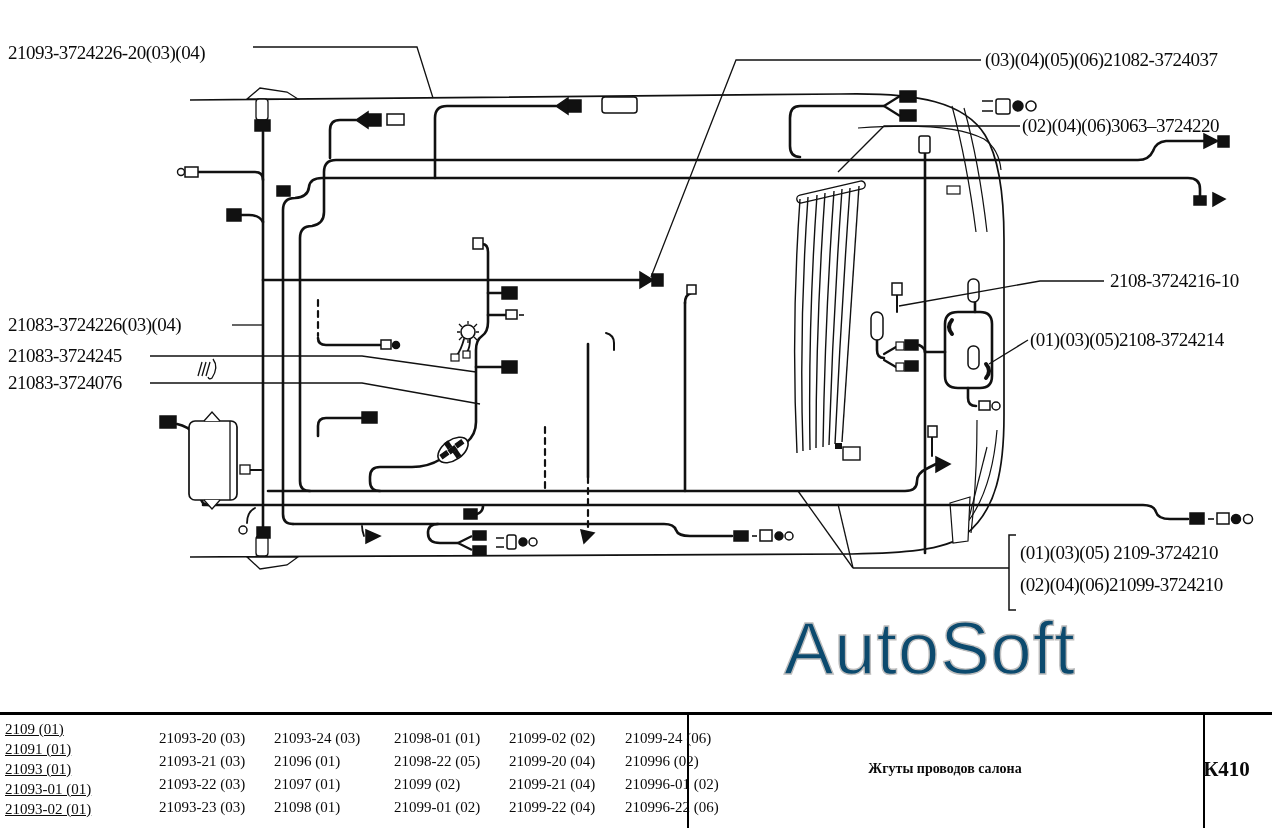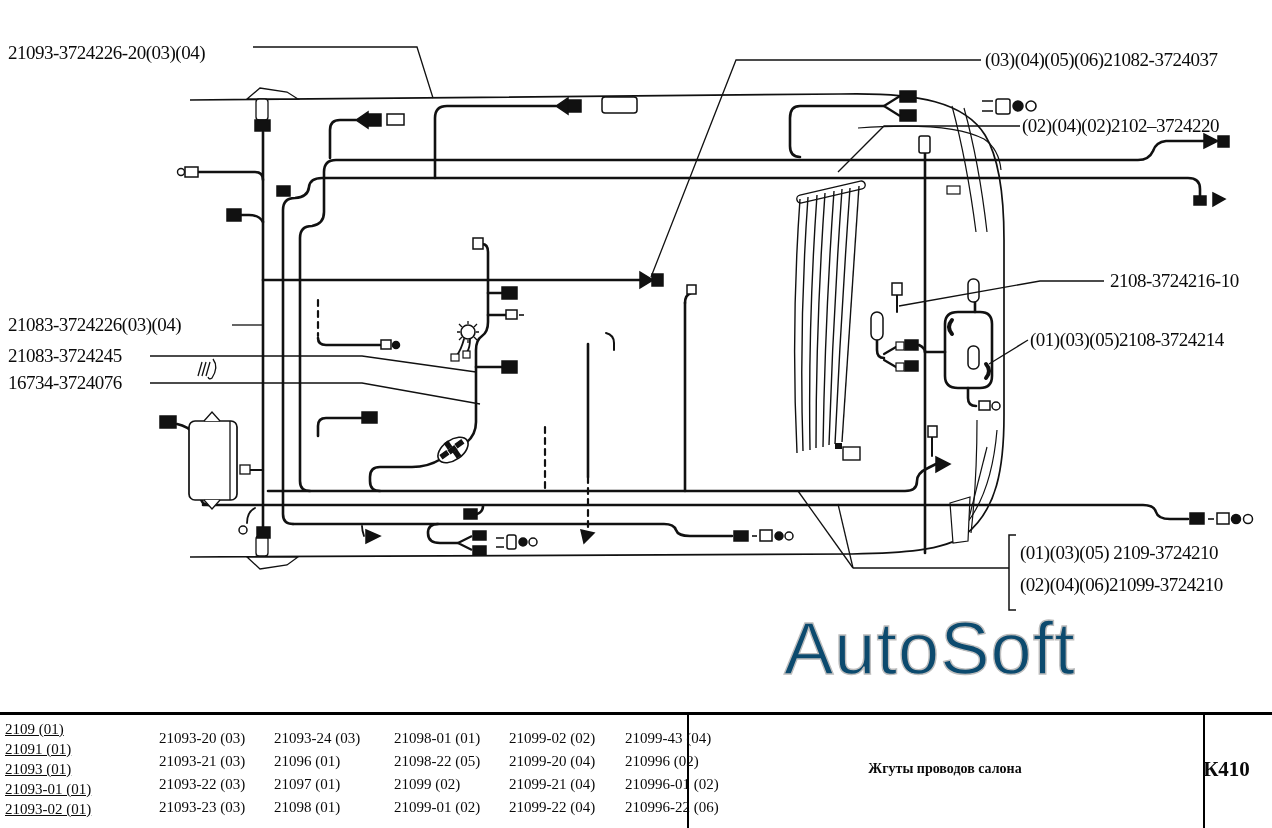--- a/index.html
+++ b/index.html
@@ -216,26 +216,26 @@
       <path d="M150,383 H362 L480,404"></path>
       <path d="M798,491 L853,568"></path>
       <path d="M838,504 L853,568"></path>
       <path d="M853,568 H1009"></path>
       <path d="M1016,535 H1009 V610 H1016" stroke-width="1.5"></path>
     </g>
   </svg>
 
   <div class="callout" style="left:8px;top:42px">21093-3724226-20(03)(04)</div>
   <div class="callout" style="left:985px;top:49px">(03)(04)(05)(06)21082-3724037</div>
-  <div class="callout" style="left:1022px;top:115px">(02)(04)(02)2102–3724220</div>
+  <div class="callout" style="left:1022px;top:115px">(02)(04)(06)3063–3724220</div>
   <div class="callout" style="left:1110px;top:270px">2108-3724216-10</div>
   <div class="callout" style="left:1030px;top:329px">(01)(03)(05)2108-3724214</div>
   <div class="callout" style="left:8px;top:314px">21083-3724226(03)(04)</div>
   <div class="callout" style="left:8px;top:345px">21083-3724245</div>
-  <div class="callout" style="left:8px;top:372px">16734-3724076</div>
+  <div class="callout" style="left:8px;top:372px">21083-3724076</div>
   <div class="callout" style="left:1020px;top:542px">(01)(03)(05) 2109-3724210</div>
   <div class="callout" style="left:1020px;top:574px">(02)(04)(06)21099-3724210</div>
 
   <div class="watermark">AutoSoft</div>
 
   <div>
     <div class="fline-h"></div>
     <div class="fline-v" style="left:687px"></div>
     <div class="fline-v" style="left:1203px"></div>
 
@@ -264,21 +264,21 @@
       <div>21099 (02)</div>
       <div>21099-01 (02)</div>
     </div>
     <div class="fcol four" style="left:470px;top:727px">
       <div>21099-02 (02)</div>
       <div>21099-20 (04)</div>
       <div>21099-21 (04)</div>
       <div>21099-22 (04)</div>
     </div>
     <div class="fcol four" style="left:586px;top:727px">
-      <div>21099-43 (04)</div>
+      <div>21099-24 (06)</div>
       <div>210996 (02)</div>
       <div>210996-01 (02)</div>
       <div>210996-22 (06)</div>
     </div>
 
     <div class="ftitle">Жгуты проводов салона</div>
     <div class="fcode">К410</div>
   </div>
 
 </div>

